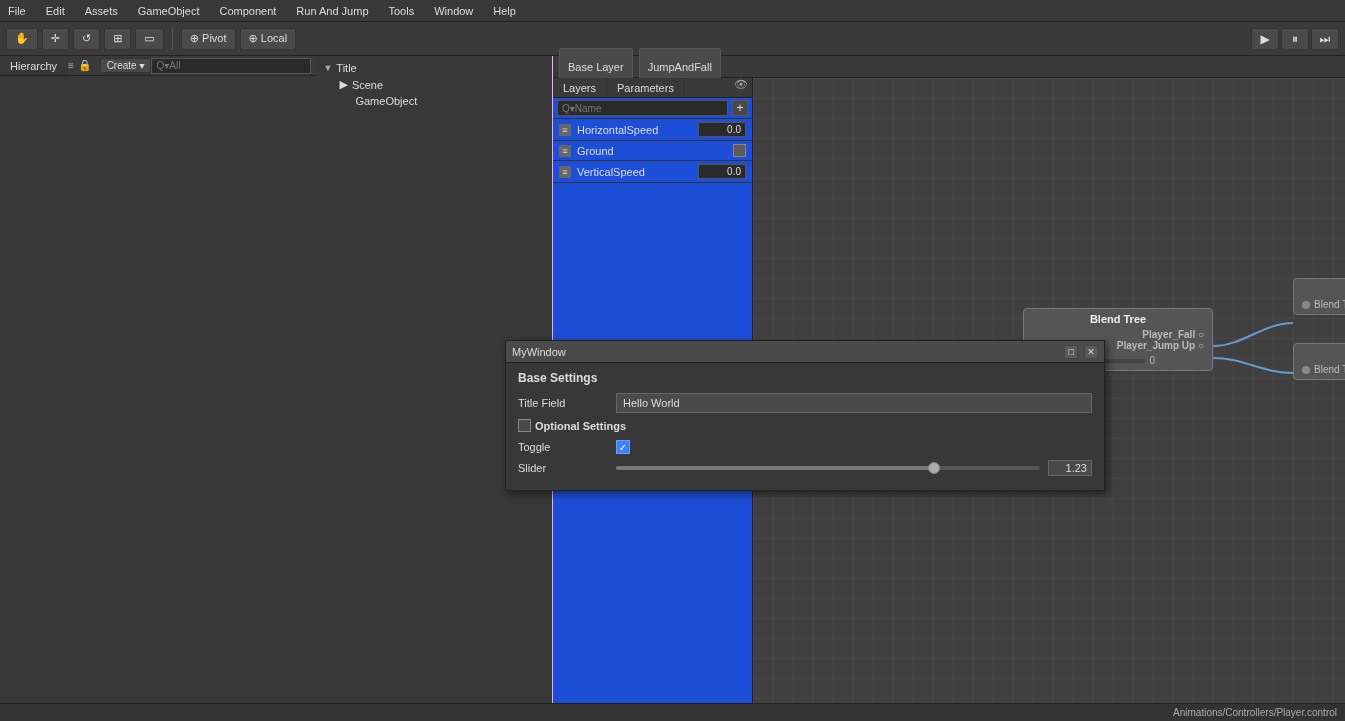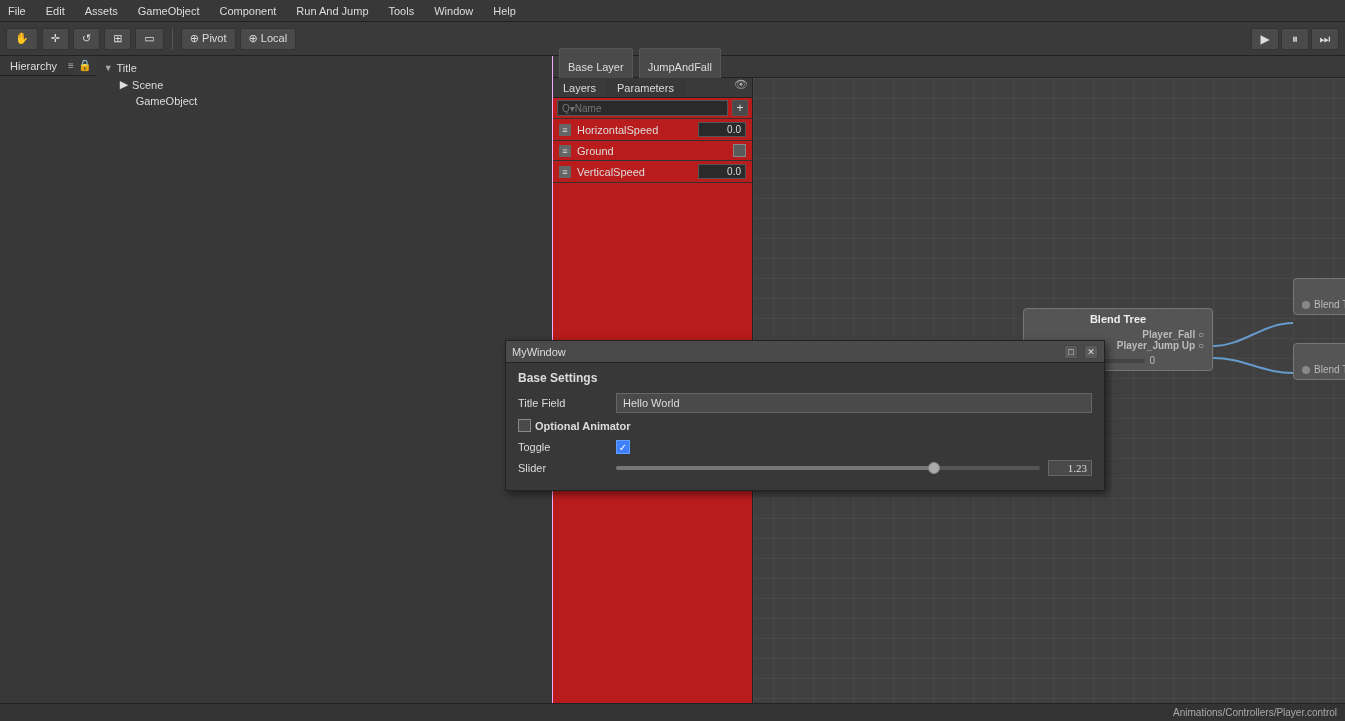--- a/index.html
+++ b/index.html
@@ -522,21 +522,20 @@
       border: 1px solid #888;
     }
     .slider-value {
       width: 44px;
       text-align: right;
       font-size: 11px;
       color: #ddd;
       background: #4a4a4a;
       border: 1px solid #666;
       padding: 1px 4px;
-      font-family: Liberation Serif, serif;
     }
 
     
     #status-bar {
       position: absolute;
       bottom: 0;
       left: 0;
       right: 0;
       height: 18px;
       background: #333;
@@ -554,21 +553,21 @@
       display: flex;
       align-items: center;
       background: #3a3a3a;
       border-bottom: 1px solid #222;
       height: 20px;
     }
 
     
     #animator-left {
       width: 200px;
-      background: #b91c1c;
+      background: #1d4ed8;
       border-right: 1px solid #222;
       display: flex;
       flex-direction: column;
     }
     #animator-right {
       flex: 1;
       position: relative;
     }
   </style>
 </head>
@@ -608,20 +607,24 @@
   <div id="left-section">
 
     <div class="panel-header-row">
       <div class="panel-tab active">
         <span>Hierarchy</span>
       </div>
       <div class="panel-options">≡</div>
       <div class="panel-lock">🔒</div>
     </div>
 
+    <div class="panel-toolbar">
+      <button class="create-btn">Create ▾</button>
+      <input class="search-field" placeholder="Q▾All" style="">
+    </div>
 
     <div class="hierarchy-content">
       <div class="h-title">
         <span class="arrow">▼</span>
         <span>Title</span>
       </div>
       <div class="h-scene">
         <span class="arrow">▶</span>
         <span>Scene</span>
       </div>
@@ -736,21 +739,21 @@
   <div class="window-content">
 
     <div class="section-header">Base Settings</div>
     <div class="form-row">
       <span class="form-label">Title Field</span>
       <input class="form-input" value="Hello World" style="">
     </div>
 
     <div class="checkbox-row">
       <div class="form-checkbox"></div>
-      <span class="checkbox-label">Optional Animator</span>
+      <span class="checkbox-label">Optional Settings</span>
     </div>
 
     <div class="toggle-row">
       <span class="toggle-label">Toggle</span>
       <div class="toggle-check"></div>
     </div>
 
     <div class="slider-row">
       <span class="slider-label">Slider</span>
       <div class="slider-track">

